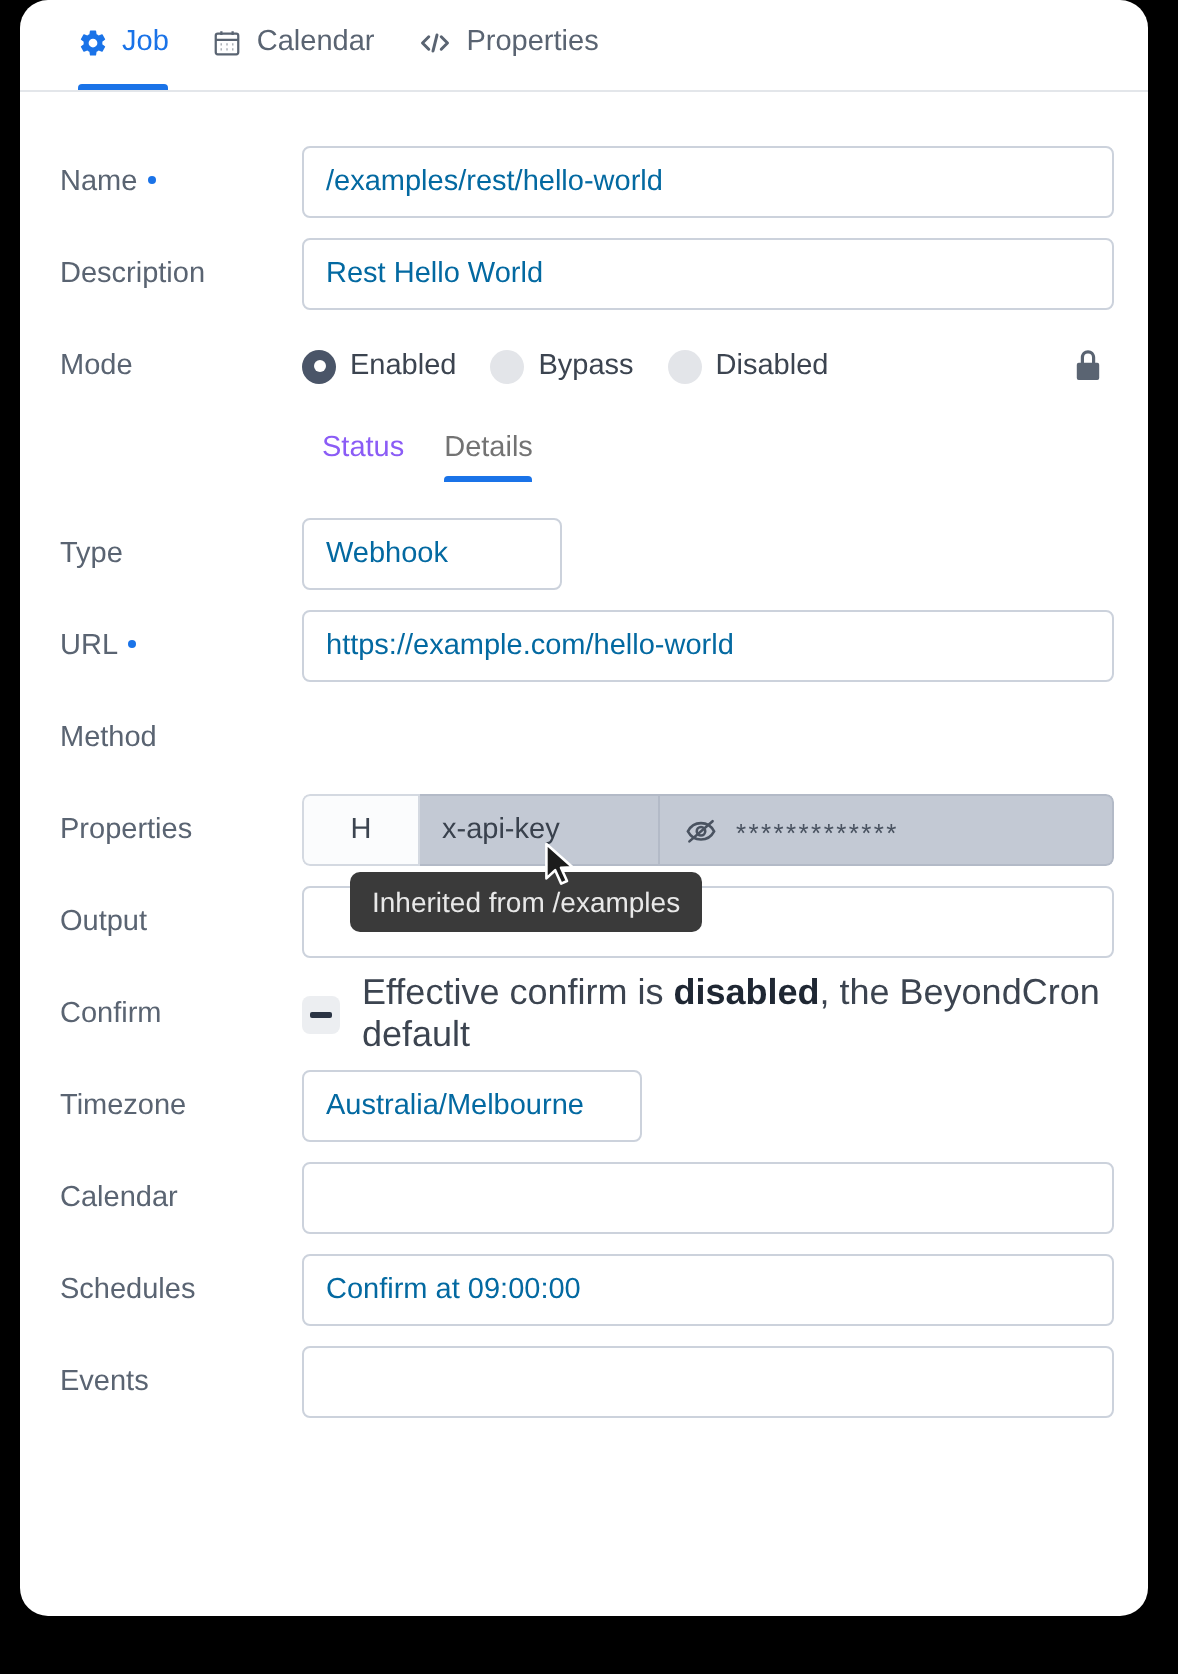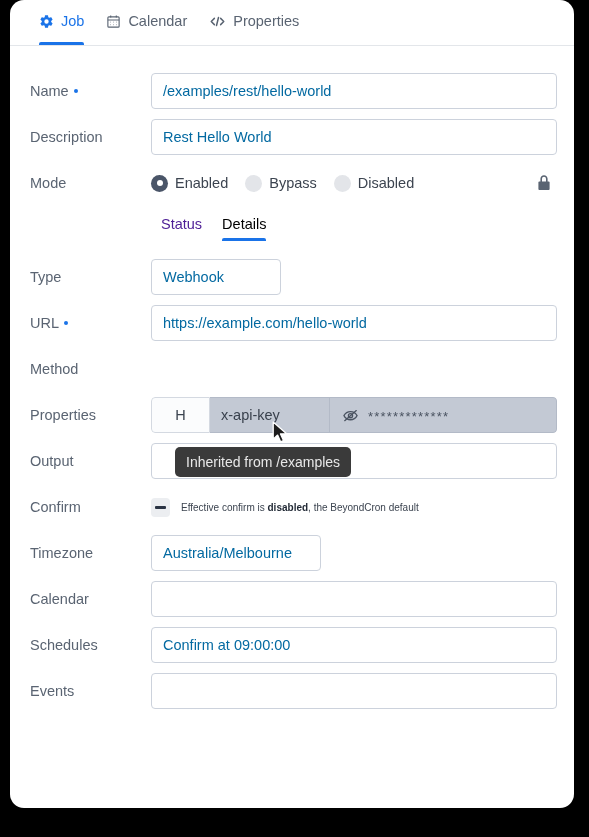--- a/index.html
+++ b/index.html
@@ -156,26 +156,26 @@
   
   .subtabs {
     position: relative;
     margin: 10px 0 6px 141px;
     display: flex;
     align-items: flex-start;
     height: 32px;
   }
   .subtab {
     font-size: 14.5px;
-    color: #4c1d95;
+    color: #8b5cf6;
     padding: 0 10px 9px 10px;
     position: relative;
     cursor: pointer;
   }
-  .subtab.active { color: #000000; }
+  .subtab.active { color: #737373; }
   .subtab.active::after {
     content: "";
     position: absolute;
     left: 10px; right: 10px; bottom: 0;
     height: 3px;
     background: #1a73e8;
     border-radius: 2px 2px 0 0;
   }
 
   
@@ -231,21 +231,21 @@
     letter-spacing: 1.2px;
     font-size: 13px;
     color: #4a5361;
     padding-top: 3px;
   }
 
   
   .tooltip {
     position: absolute;
     left: 175px;
-    top: 447px;
+    top: 436px;
     background: #3a3a3a;
     color: #e8e8e8;
     font-size: 14px;
     padding: 7px 11px;
     border-radius: 5px;
     white-space: nowrap;
     z-index: 50;
   }
 
   
@@ -275,21 +275,21 @@
     content: "";
     position: absolute;
     left: 4px; right: 4px;
     top: 50%;
     height: 2.5px;
     margin-top: -1px;
     background: #2b3444;
     border-radius: 1px;
   }
   .confirm-text {
-    font-size: 10px;
+    font-size: 18px;
     color: #3c4450;
   }
   .confirm-text b { font-weight: bold; color: #1f2733; }
 </style>
 </head>
 <body>
 
 <div class="card">
 
   <div class="tabbar">

